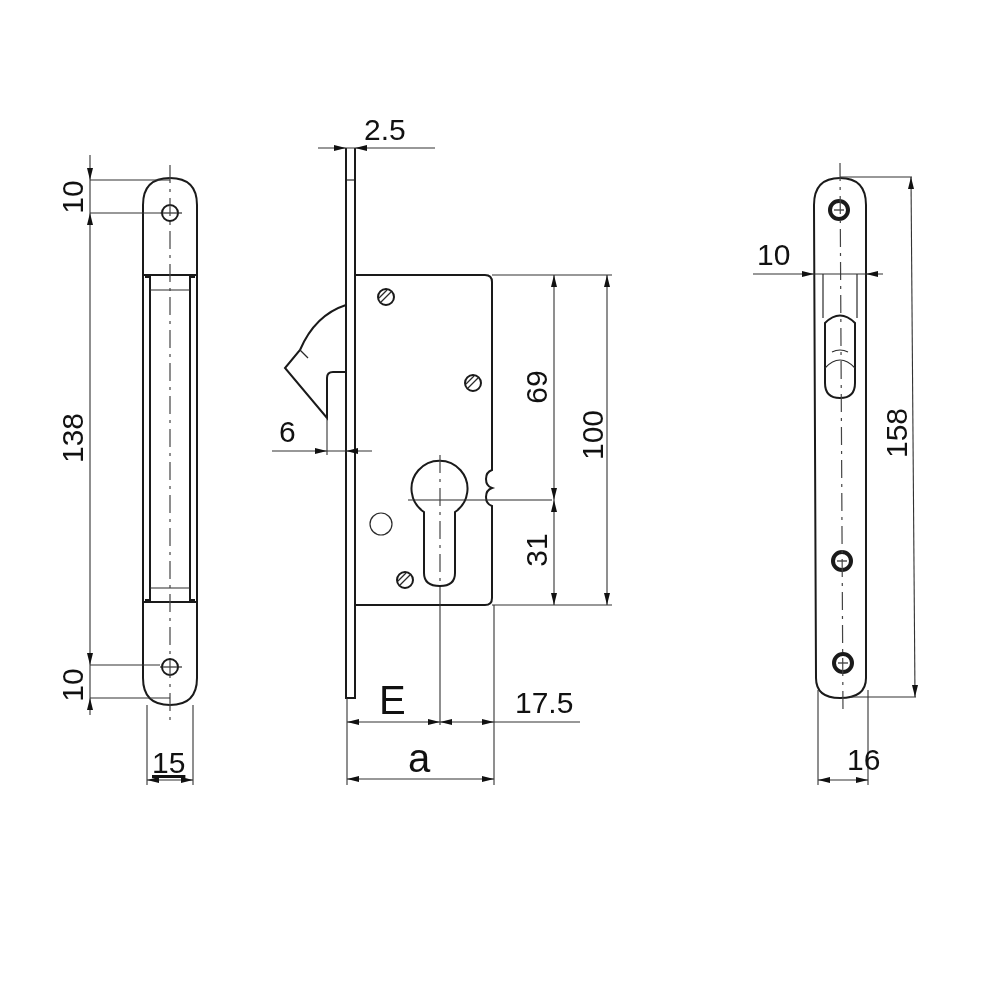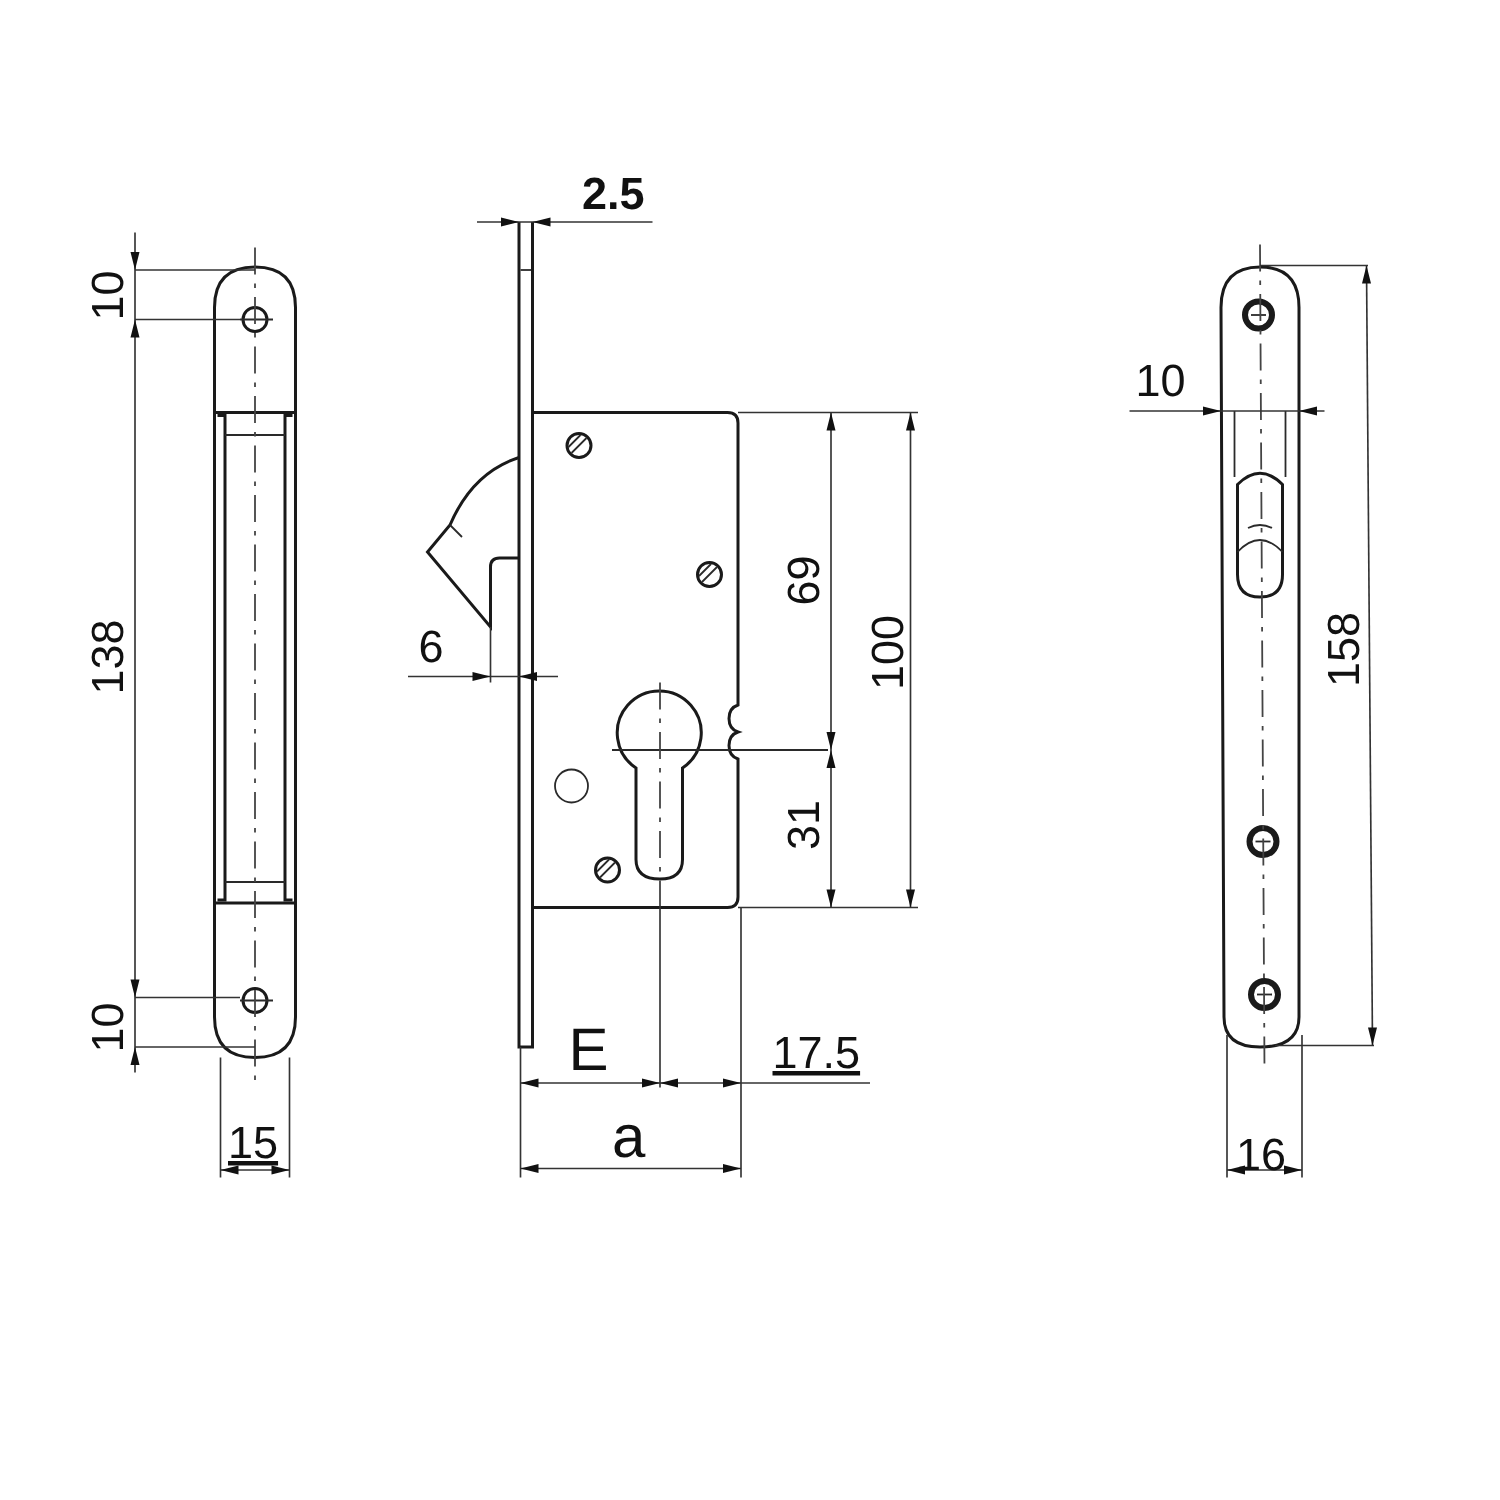--- a/index.html
+++ b/index.html
@@ -179,25 +179,25 @@
     <polygon class="arrow" points="818,780 830,777 830,783"></polygon>
     <polygon class="arrow" points="868,780 856,777 856,783"></polygon>
   </g>
 </svg>
 
 <span class="lbl fs30 v" style="left:56px;top:182px;">10</span>
 <span class="lbl fs30 v" style="left:48px;top:423px;">138</span>
 <span class="lbl fs30 v" style="left:56px;top:670px;">10</span>
 <span class="lbl fs30" style="left:152px;top:748px;text-decoration:underline;">15</span>
 
-<span class="lbl fs30" style="left:388px;top:115px;font-weight:bold;">2.5</span>
+<span class="lbl fs30" style="left:364px;top:115px;">2.5</span>
 <span class="lbl fs30" style="left:279px;top:417px;">6</span>
 <span class="lbl fs30 v" style="left:520px;top:372px;">69</span>
 <span class="lbl fs30 v" style="left:568px;top:420px;">100</span>
 <span class="lbl fs30 v" style="left:520px;top:535px;">31</span>
 <span class="lbl fs40" style="left:379px;top:680px;">E</span>
-<span class="lbl fs30" style="left:515px;top:688px;text-decoration:underline;">17.5</span>
+<span class="lbl fs30" style="left:515px;top:688px;">17.5</span>
 <span class="lbl fs40" style="left:408px;top:738px;">a</span>
 
 <span class="lbl fs30" style="left:757px;top:240px;">10</span>
 <span class="lbl fs30 v" style="left:872px;top:418px;">158</span>
-<span class="lbl fs30" style="left:824px;top:745px;margin-top:11px;">16</span>
+<span class="lbl fs30" style="left:847px;top:745px;">16</span>
 </div>
 
 </body></html>

